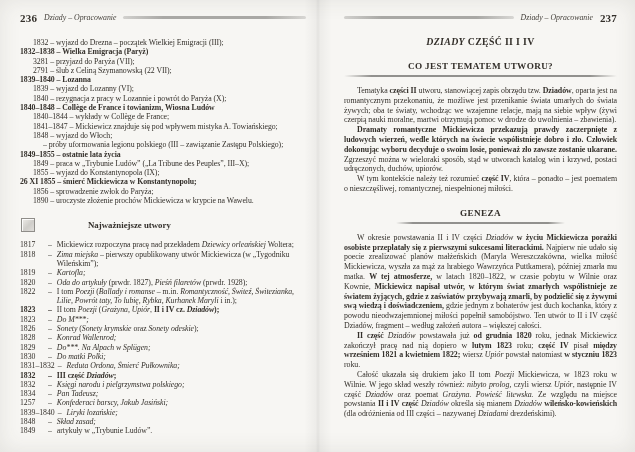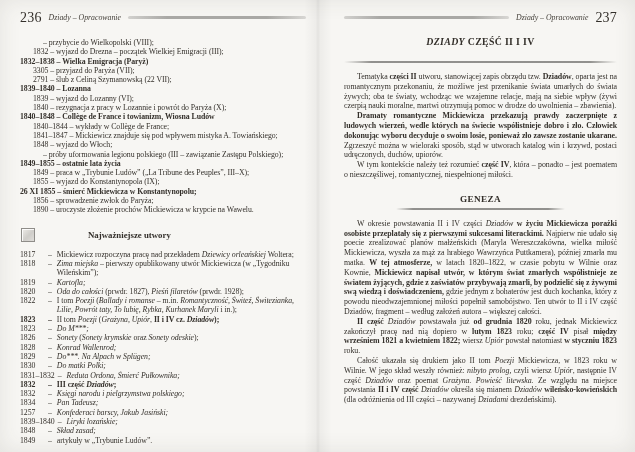--- a/index.html
+++ b/index.html
@@ -12,21 +12,21 @@
   .spread::before{
     content:"";position:absolute;top:0;bottom:0;left:50%;width:28px;
     transform:translateX(-50%);pointer-events:none;
     background:linear-gradient(to right,rgba(0,0,0,0),rgba(0,0,0,.04) 42%,rgba(0,0,0,.08) 50%,rgba(0,0,0,.04) 58%,rgba(0,0,0,0));
   }
   .page{box-sizing:border-box;overflow:hidden;position:relative;}
   .page.left{width:318px;padding:12px 12px 4px 20px;}
   .page.right{width:317px;padding:12px 18px 4px 26px;}
 
   .pg-header{display:flex;align-items:center;font-size:7.8px;height:11px;}
-  .pg-num{font-weight:normal;font-size:14px;letter-spacing:.2px;}
+  .pg-num{font-weight:bold;font-size:11px;letter-spacing:.2px;}
   .run-title{font-style:italic;margin:0 7px;white-space:nowrap;color:#45413b;}
   .rule-bar{flex:1;height:3px;border-radius:2px;align-self:center;
     background:linear-gradient(to right,#d2d1ce,#a9a8a5 22%,#a9a8a5 78%,#d8d7d4);}
 
   
   .chrono{margin-top:15px;font-size:7.8px;line-height:9.3px;letter-spacing:-.05px;}
   .chrono-line{white-space:normal;}
   .chrono-line.i1{padding-left:13px;}
   .chrono-line.i2{padding-left:30px;text-indent:-7px;}
   .chrono-line.bold{font-weight:bold;}
@@ -62,24 +62,23 @@
 <div class="spread">
 
   <div class="page left">
     <div class="pg-header">
       <span class="pg-num">236</span>
       <span class="run-title">Dziady – Opracowanie</span>
       <div class="rule-bar"></div>
     </div>
 
     <div class="chrono">
-        <div class="chrono-line i2">– przybycie do Wielkopolski (VIII);</div>
         <div class="chrono-line i1">1832 – wyjazd do Drezna – początek Wielkiej Emigracji (III);</div>
         <div class="chrono-line i0 bold">1832–1838 – Wielka Emigracja (Paryż)</div>
-        <div class="chrono-line i1">3305 – przyjazd do Paryża (VII);</div>
+        <div class="chrono-line i1">3281 – przyjazd do Paryża (VII);</div>
         <div class="chrono-line i1">2791 – ślub z Celiną Szymanowską (22 VII);</div>
         <div class="chrono-line i0 bold">1839–1840 – Lozanna</div>
         <div class="chrono-line i1">1839 – wyjazd do Lozanny (VI);</div>
         <div class="chrono-line i1">1840 – rezygnacja z pracy w Lozannie i powrót do Paryża (X);</div>
         <div class="chrono-line i0 bold">1840–1848 – Collège de France i towianizm, Wiosna Ludów</div>
         <div class="chrono-line i1">1840–1844 – wykłady w Collège de France;</div>
         <div class="chrono-line i1">1841–1847 – Mickiewicz znajduje się pod wpływem mistyka A. Towiańskiego;</div>
         <div class="chrono-line i1">1848 – wyjazd do Włoch;</div>
         <div class="chrono-line i2">– próby uformowania legionu polskiego (III – zawiązanie Zastępu Polskiego);</div>
         <div class="chrono-line i0 bold">1849–1855 – ostatnie lata życia</div>
@@ -107,21 +106,21 @@
           <div class="wtext"><span class="i">Zima miejska</span><span> – pierwszy opublikowany utwór Mickiewicza (w „Tygodniku Wileńskim”);</span></div>
         </div>
         <div class="work">
           <span class="yr">1819</span>
           <span class="dash">–</span>
           <div class="wtext"><span class="i">Kartofla;</span></div>
         </div>
         <div class="work">
           <span class="yr">1820</span>
           <span class="dash">–</span>
-          <div class="wtext"><span class="i">Oda do całości</span><span> (prwdr. 1827), </span><span class="i">Pieśń filaretów</span><span> (prwdr. 1928);</span></div>
+          <div class="wtext"><span class="i">Oda do artykuły</span><span> (prwdr. 1827), </span><span class="i">Pieśń filaretów</span><span> (prwdr. 1928);</span></div>
         </div>
         <div class="work">
           <span class="yr">1822</span>
           <span class="dash">–</span>
           <div class="wtext"><span>I tom </span><span class="i">Poezji</span><span> (</span><span class="i">Ballady i romanse</span><span> – m.in. </span><span class="i">Romantyczność, Świteź, Świtezianka, Lilie, Powrót taty, To lubię, Rybka, Kurhanek Maryli</span><span> i in.);</span></div>
         </div>
         <div class="work">
           <span class="yr b">1823</span>
           <span class="dash b">–</span>
           <div class="wtext"><span>II tom </span><span class="i">Poezji</span><span> (</span><span class="i">Grażyna, Upiór</span><span>, </span><span class="b">II i IV cz. </span><span class="b i">Dziadów</span><span class="b">);</span></div>
@@ -197,20 +196,21 @@
   <div class="page right">
     <div class="pg-header">
       <div class="rule-bar"></div>
       <span class="run-title">Dziady – Opracowanie</span>
       <span class="pg-num">237</span>
     </div>
 
     <div class="main-title"><span class="b i">DZIADY</span><span class="b"> CZĘŚĆ II I IV</span></div>
 
     <div class="section">
+      <div class="sec-head">CO JEST TEMATEM UTWORU?</div>
       <div class="rule-thin"></div>
       <div class="paras">
           <p class="para"><span>Tematyka </span><span class="b">części II</span><span> utworu, stanowiącej zapis obrzędu tzw. </span><span class="b">Dziadów</span><span>, oparta jest na romantycznym przekonaniu, że możliwe jest przenikanie świata umarłych do świata żywych; oba te światy, wchodząc we wzajemne relacje, mają na siebie wpływ (żywi czerpią nauki moralne, martwi otrzymują pomoc w drodze do uwolnienia – zbawienia).</span></p>
           <p class="para"><span class="b">Dramaty romantyczne Mickiewicza przekazują prawdy zaczerpnięte z ludowych wierzeń, wedle których na świecie współistnieje dobro i zło. Człowiek dokonując wyboru decyduje o swoim losie, ponieważ zło zawsze zostanie ukarane.</span><span> Zgrzeszyć można w wieloraki sposób, stąd w utworach katalog win i krzywd, postaci udręczonych, duchów, upiorów.</span></p>
           <p class="para"><span>W tym kontekście należy też rozumieć </span><span class="b">część IV</span><span>, która – ponadto – jest poematem o nieszczęśliwej, romantycznej, niespełnionej miłości.</span></p>
         </div>
     </div>
 
     <div class="section">
       <div class="sec-head">GENEZA</div>

